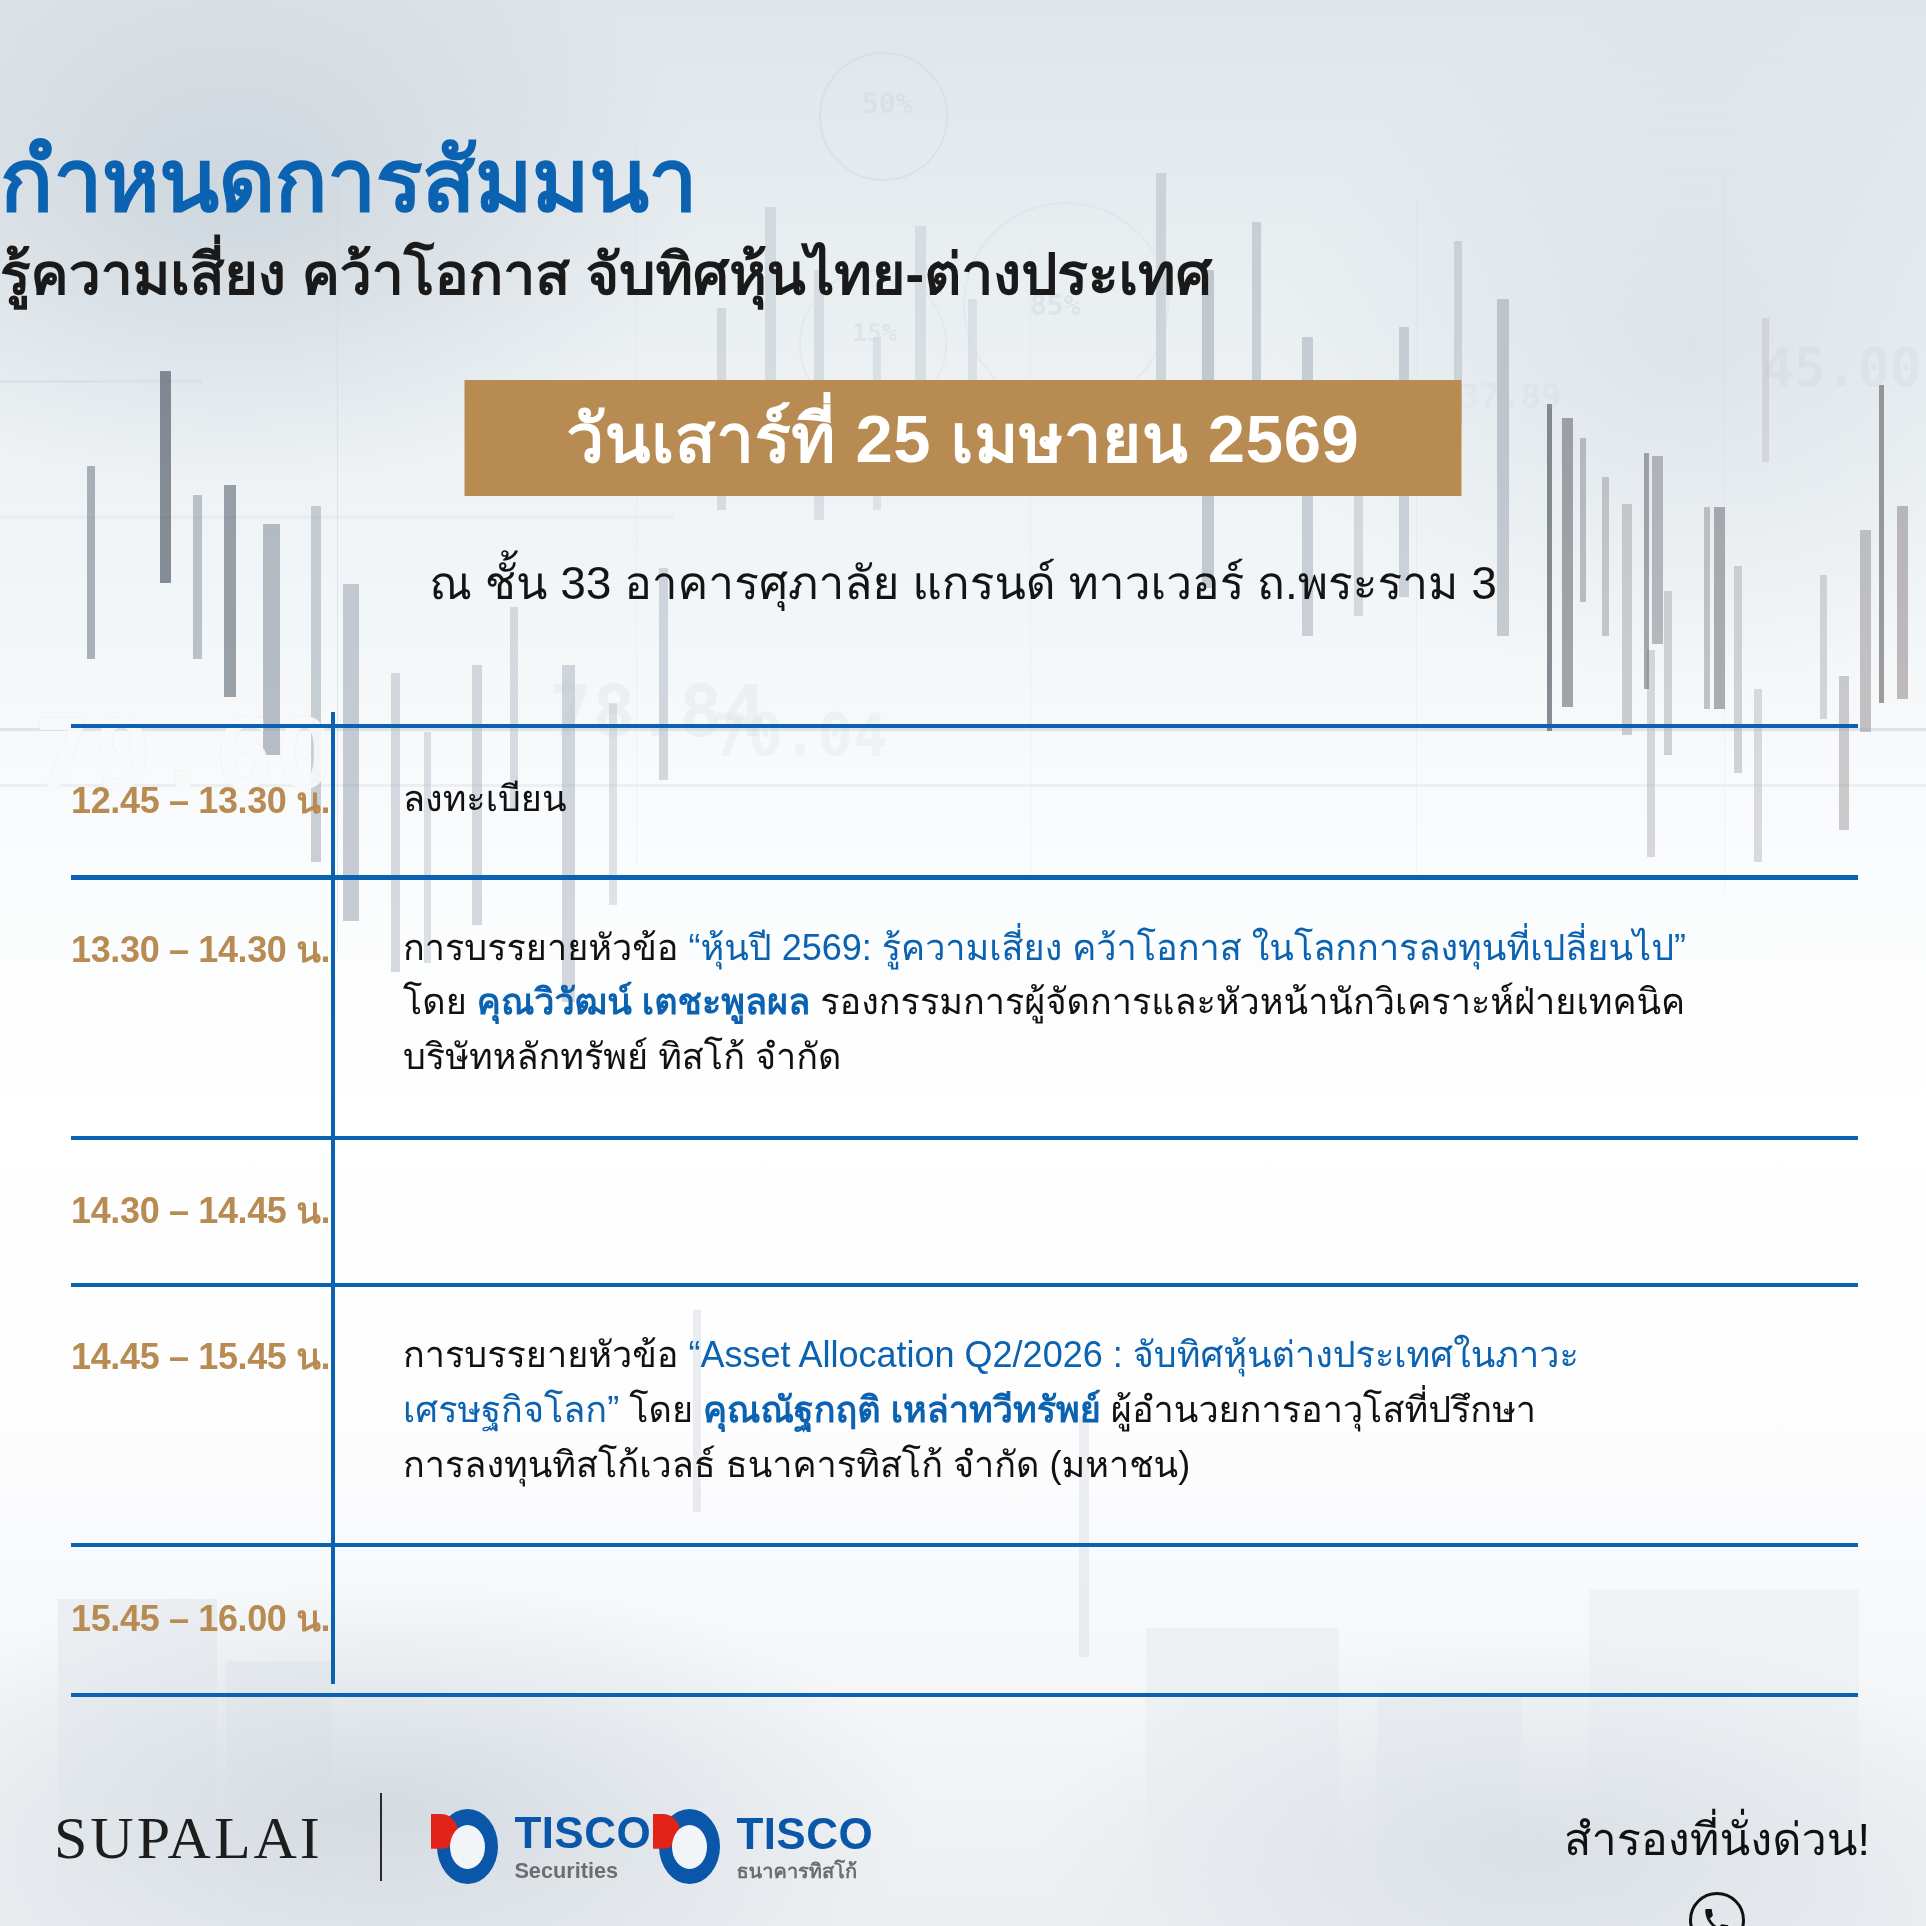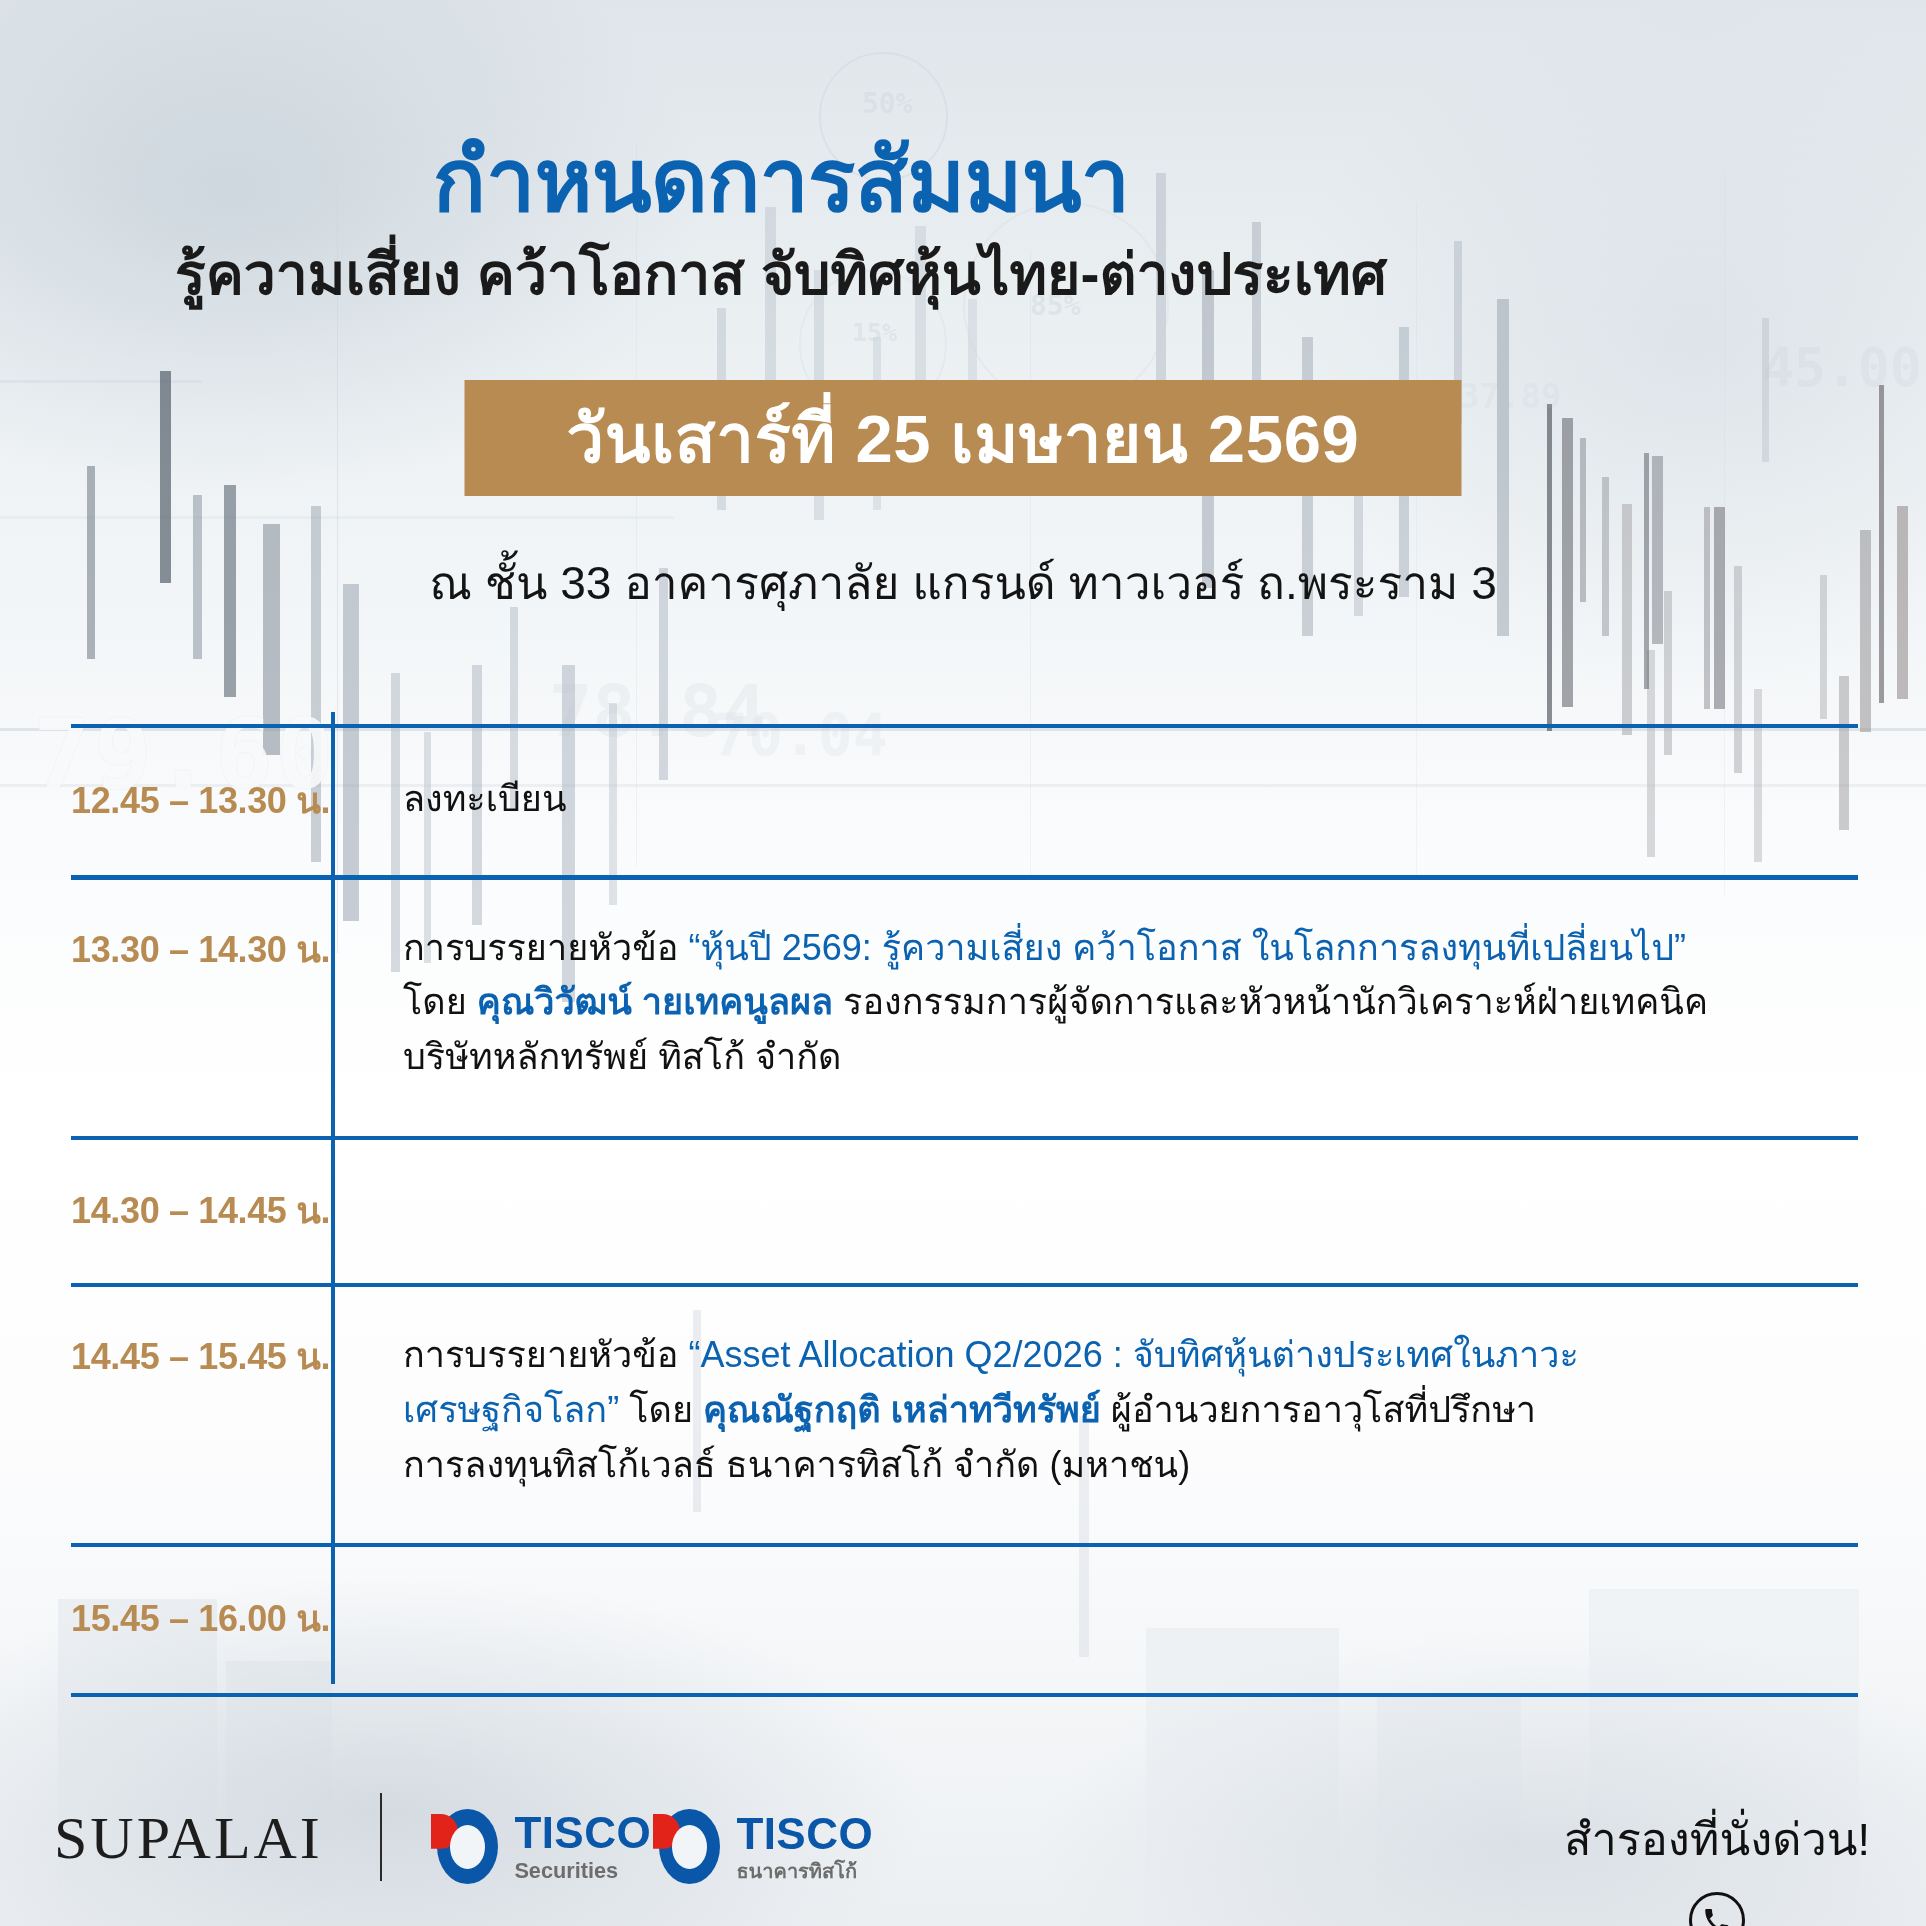--- a/index.html
+++ b/index.html
@@ -39,21 +39,21 @@
   .vfaint{position:absolute;width:1.4px;background:rgba(200,210,219,.45);}
   .bar{position:absolute;border-radius:0.5px;}
   .pct{
     position:absolute;color:rgba(206,214,222,.45);font-weight:600;
     font-family:"DejaVu Sans Mono","Liberation Mono",monospace;
   }
   .circ{position:absolute;border:2.4px solid rgba(206,214,222,.45);border-radius:50%;}
   .bldg{position:absolute;background:linear-gradient(180deg,rgba(206,215,223,.55),rgba(206,215,223,0));}
 
   
-  .head{position:absolute;left:0;top:0;width:1562px;text-align:center;}
+  .head{position:absolute;left:0;top:0;width:1562px;}
   .title{
     font-size:88px;font-weight:700;color:#0a62b0;letter-spacing:-.01em;
     line-height:1.02;margin-top:136px;
   }
   .subtitle{
     font-size:57px;font-weight:600;color:#1a1a1a;line-height:1.15;margin-top:16.4px;
   }
   .datebanner{
     position:absolute;left:50%;transform:translateX(-50%);
     top:380px;width:997px;height:116px;background:#b78b51;
@@ -237,21 +237,21 @@
         <div class="tcell">12.45 – 13.30 น.</div>
         <div class="dcell">
           <div><span>ลงทะเบียน</span></div>
         </div>
       </div>
       <div class="divider"></div>
       <div class="row r2">
         <div class="tcell">13.30 – 14.30 น.</div>
         <div class="dcell">
           <div><span>การบรรยายหัวข้อ </span><span class="blue">“หุ้นปี 2569: รู้ความเสี่ยง คว้าโอกาส ในโลกการลงทุนที่เปลี่ยนไป”</span></div>
-          <div><span>โดย </span><span class="blueb">คุณวิวัฒน์  ายเทคนูลผล</span><span> รองกรรมการผู้จัดการและหัวหน้านักวิเคราะห์ฝ่ายเทคนิค</span></div>
+          <div><span>โดย </span><span class="blueb">คุณวิวัฒน์  เตชะพูลผล</span><span> รองกรรมการผู้จัดการและหัวหน้านักวิเคราะห์ฝ่ายเทคนิค</span></div>
           <div><span>บริษัทหลักทรัพย์ ทิสโก้ จำกัด</span></div>
         </div>
       </div>
       <div class="divider"></div>
       <div class="row r3">
         <div class="tcell">14.30 – 14.45 น.</div>
       </div>
       <div class="divider"></div>
       <div class="row r4">
         <div class="tcell">14.45 – 15.45 น.</div>

